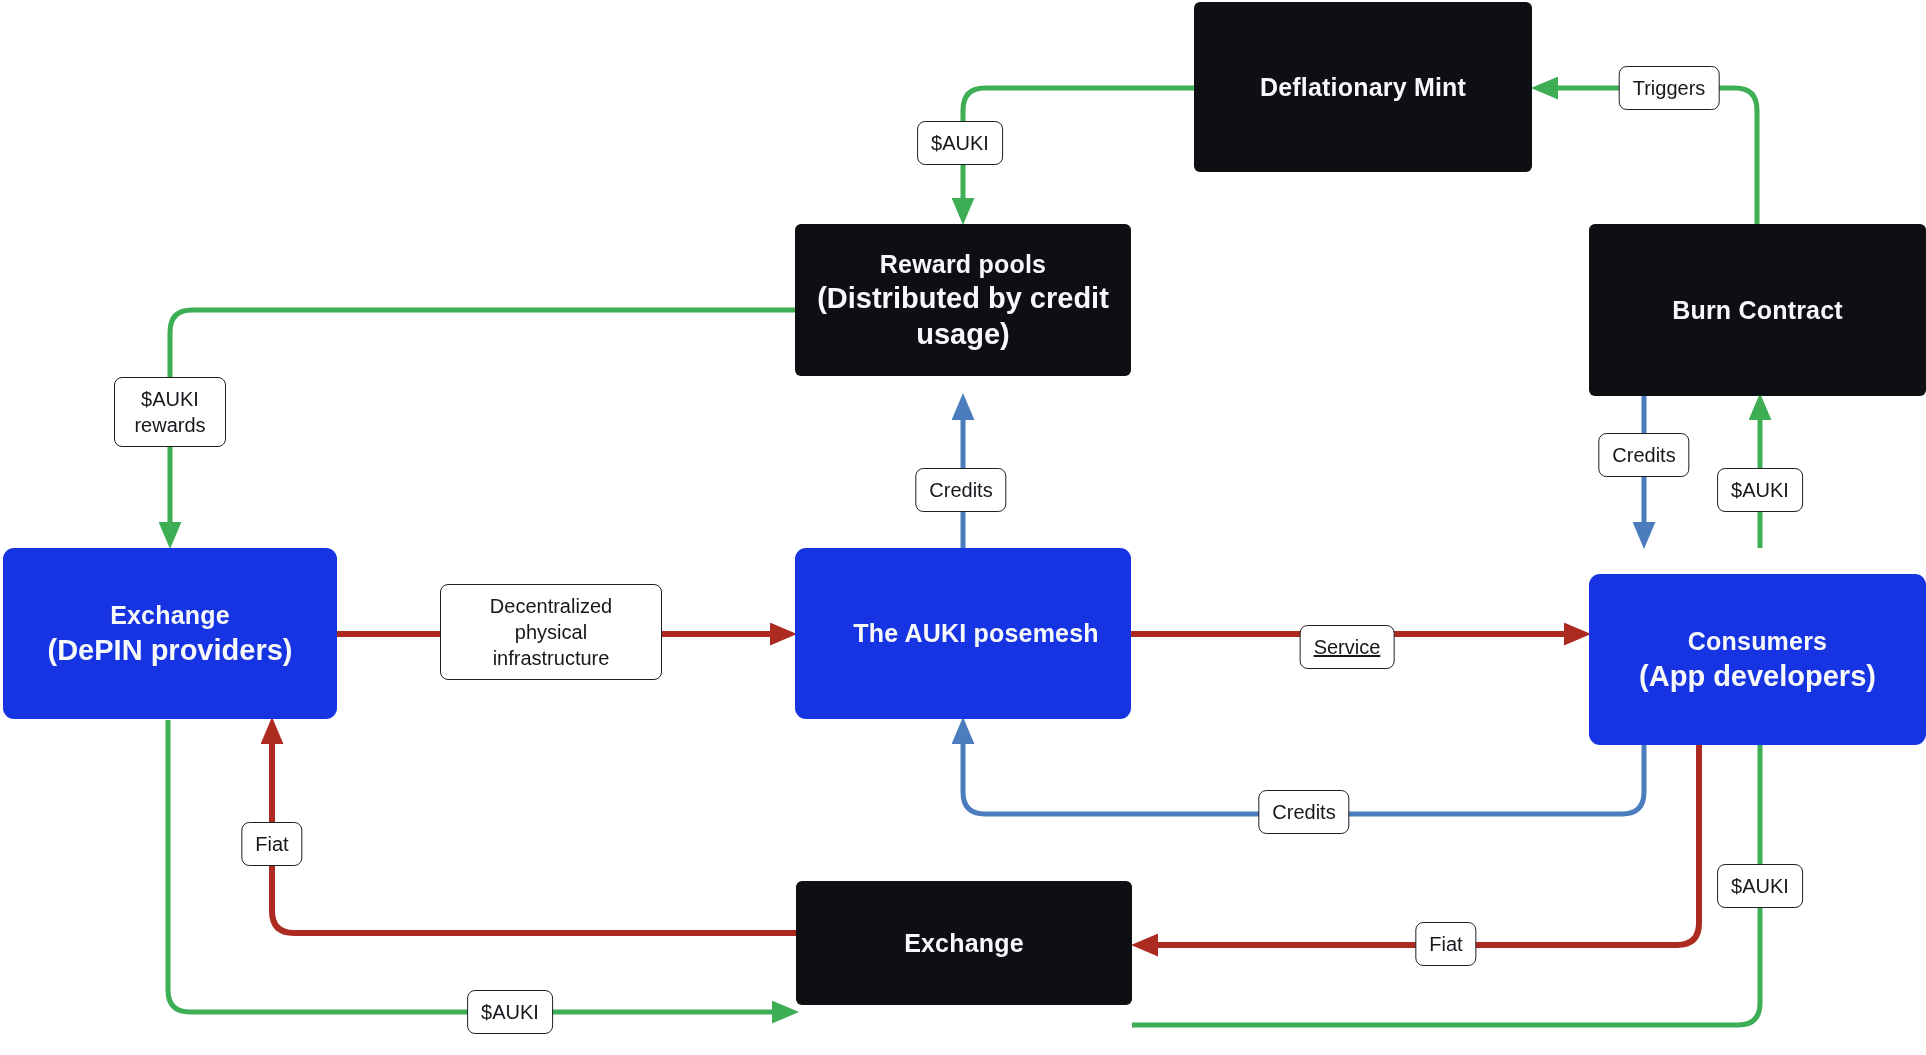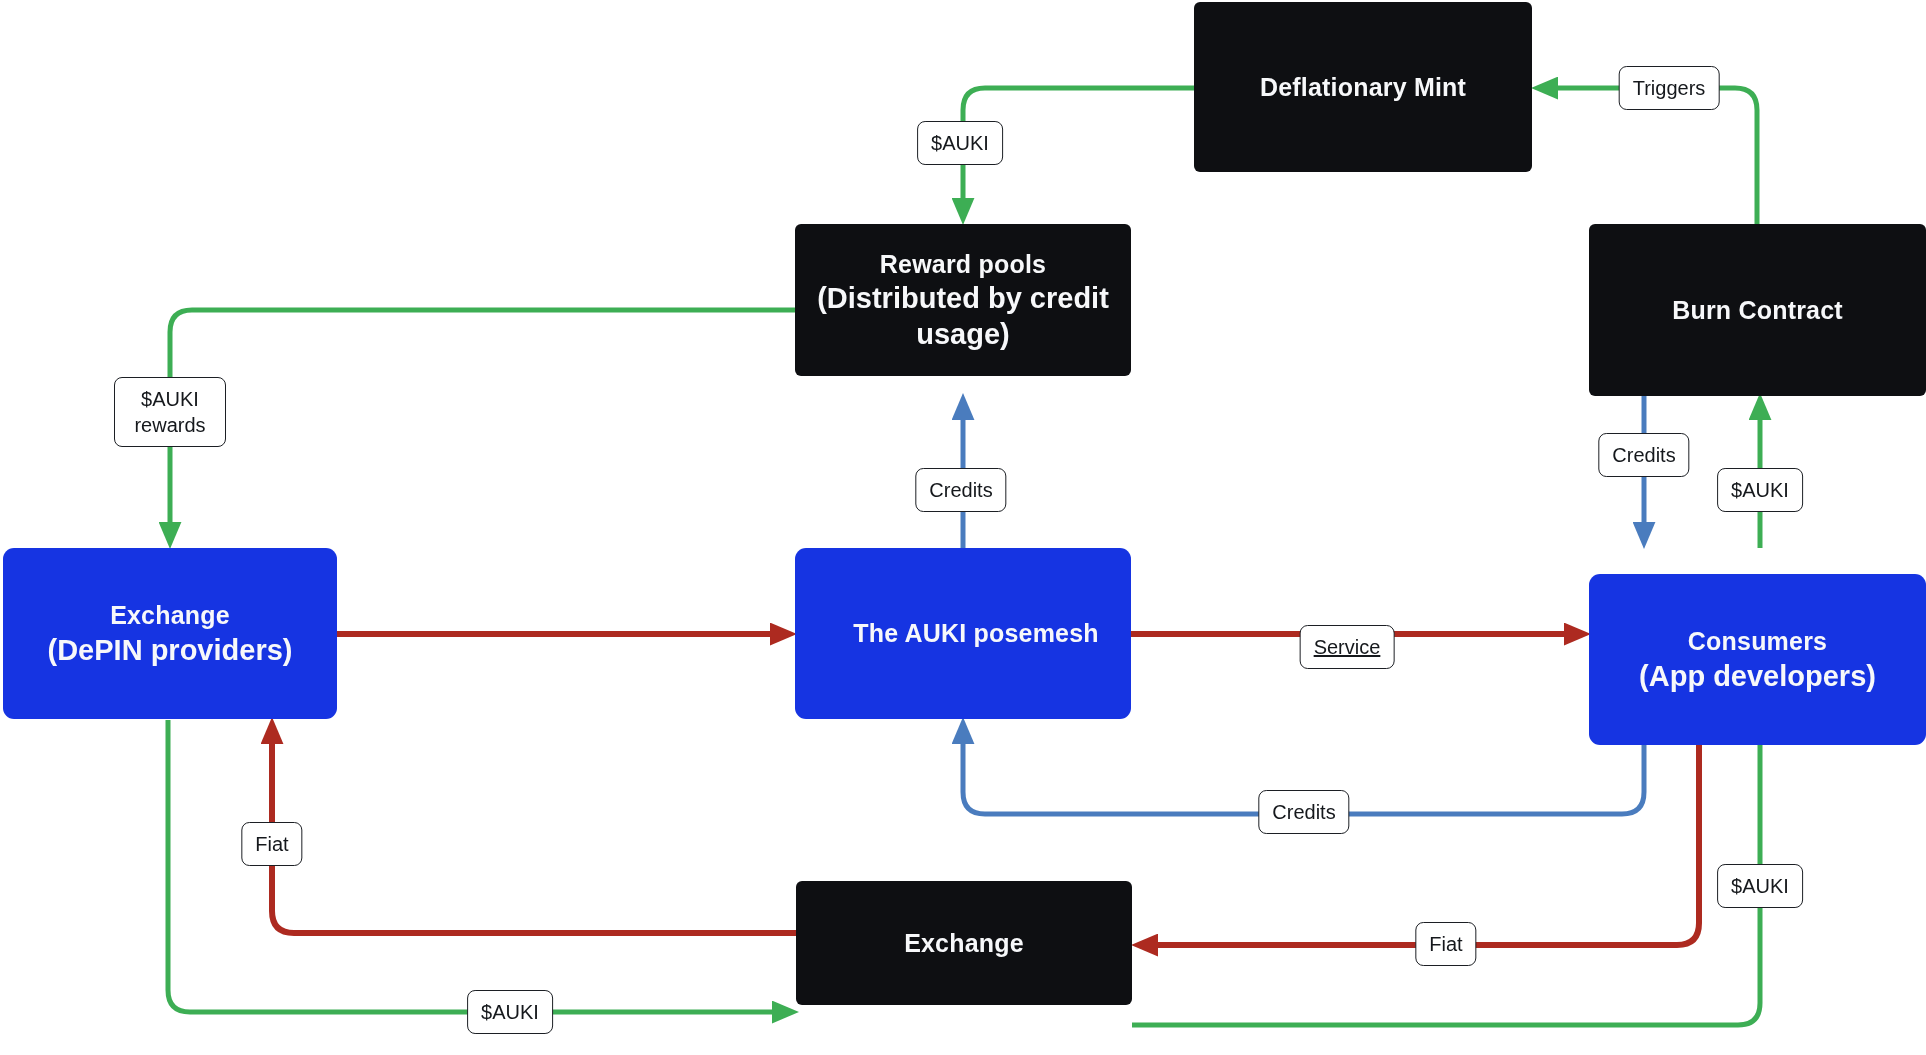--- a/index.html
+++ b/index.html
@@ -105,20 +105,21 @@
   </div>
 
   <div class="edge-label" style="left:1661px;top:88px;margin-left:8px;">Triggers</div>
 
   <div class="edge-label" style="left:960px;top:143px;">$AUKI</div>
 
   <div class="edge-label wrap" style="left:170px;top:412px;width:112px;">$AUKI rewards</div>
 
   <div class="edge-label" style="left:961px;top:490px;">Credits</div>
 
+  <div class="edge-label wrap" style="left:551px;top:632px;width:222px;">Decentralized physical infrastructure</div>
 
   <div class="edge-label" style="left:1347px;top:647px;text-decoration:underline;">Service</div>
 
   <div class="edge-label" style="left:1644px;top:455px;">Credits</div>
 
   <div class="edge-label" style="left:1760px;top:490px;">$AUKI</div>
 
   <div class="edge-label" style="left:1304px;top:812px;">Credits</div>
 
   <div class="edge-label" style="left:272px;top:844px;">Fiat</div>

